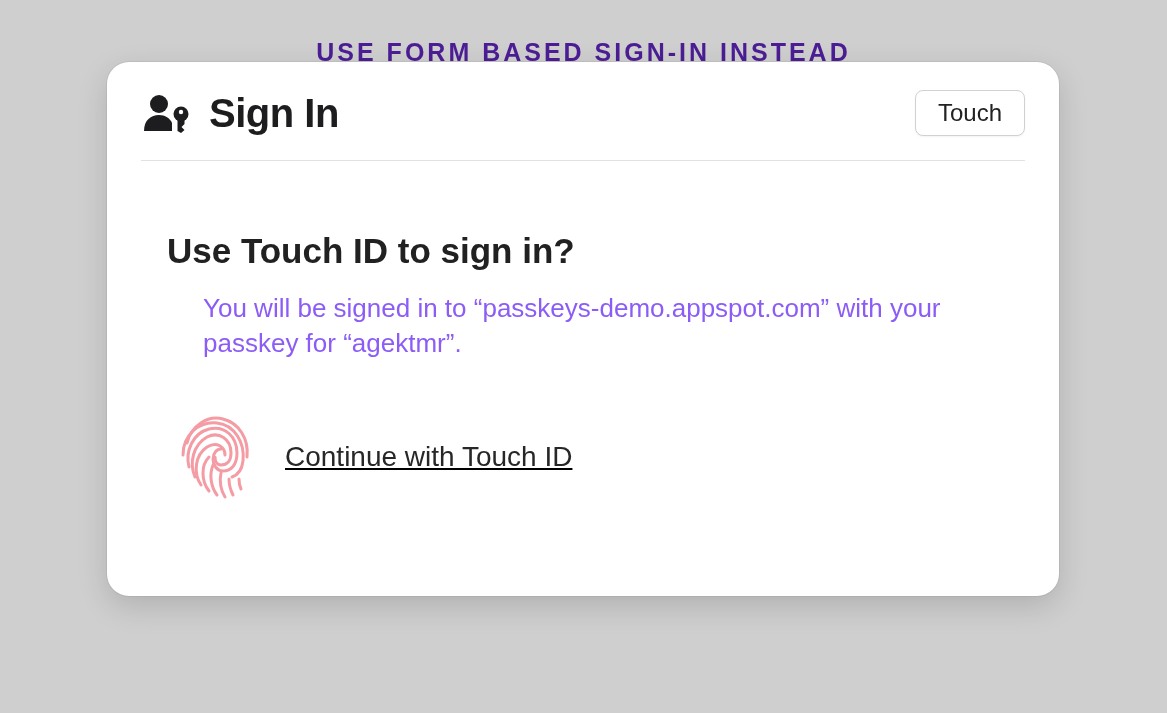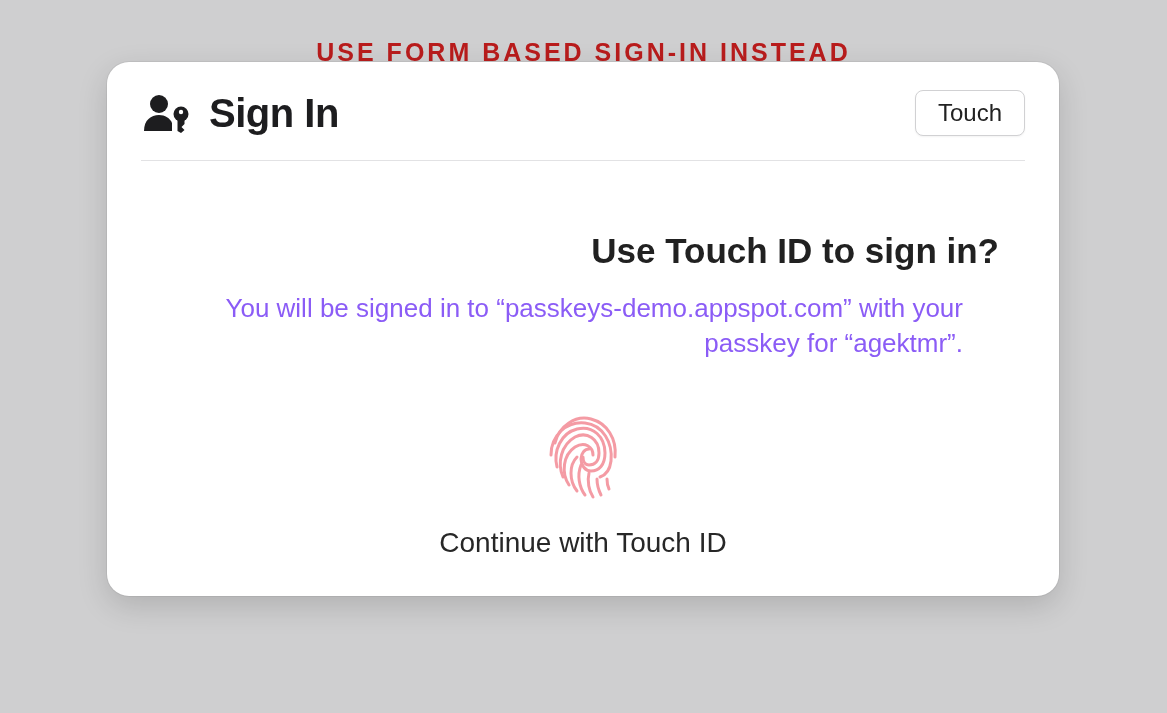--- a/index.html
+++ b/index.html
@@ -13,21 +13,21 @@
       background: #cfcfd0;
       font-family: -apple-system, BlinkMacSystemFont, "Segoe UI", Helvetica, Arial, sans-serif;
       position: relative;
       overflow: hidden;
     }
     .background-link {
       position: absolute;
       top: 38px;
       left: 50%;
       transform: translateX(-50%);
-      color: #b91c1c;
+      color: #4c1d95;
       font-size: 25px;
       font-weight: 600;
       letter-spacing: 3px;
       text-decoration: underline;
       text-decoration-thickness: 2px;
       text-underline-offset: 4px;
       white-space: nowrap;
       text-align: center;
     }
     .dialog {
@@ -73,43 +73,43 @@
       color: #222222;
       cursor: pointer;
       box-shadow: 0 1px 2px rgba(0,0,0,0.05);
     }
     .divider {
       height: 1px;
       background: #e2e2e4;
       margin: 0 34px;
     }
     .content {
-      text-align: right;
+      text-align: left;
       padding: 70px 60px 0 60px;
     }
     .prompt-title {
       font-size: 35px;
       font-weight: 700;
       color: #212121;
       margin-bottom: 20px;
     }
     .prompt-description {
       font-size: 26px;
       color: #8b5cf6;
       line-height: 1.35;
       max-width: 760px;
       margin: 0 auto;
       font-weight: 400;
     }
     .fingerprint-wrap {
       margin-top: 48px;
       display: flex;
-      flex-direction: column;
       align-items: center;
       gap: 22px;
+      text-decoration: underline;
     }
     .fingerprint-icon {
       width: 96px;
       height: 96px;
       display: inline-block;
     }
     .continue-label {
       font-size: 28px;
       color: #272727;
       font-weight: 400;

